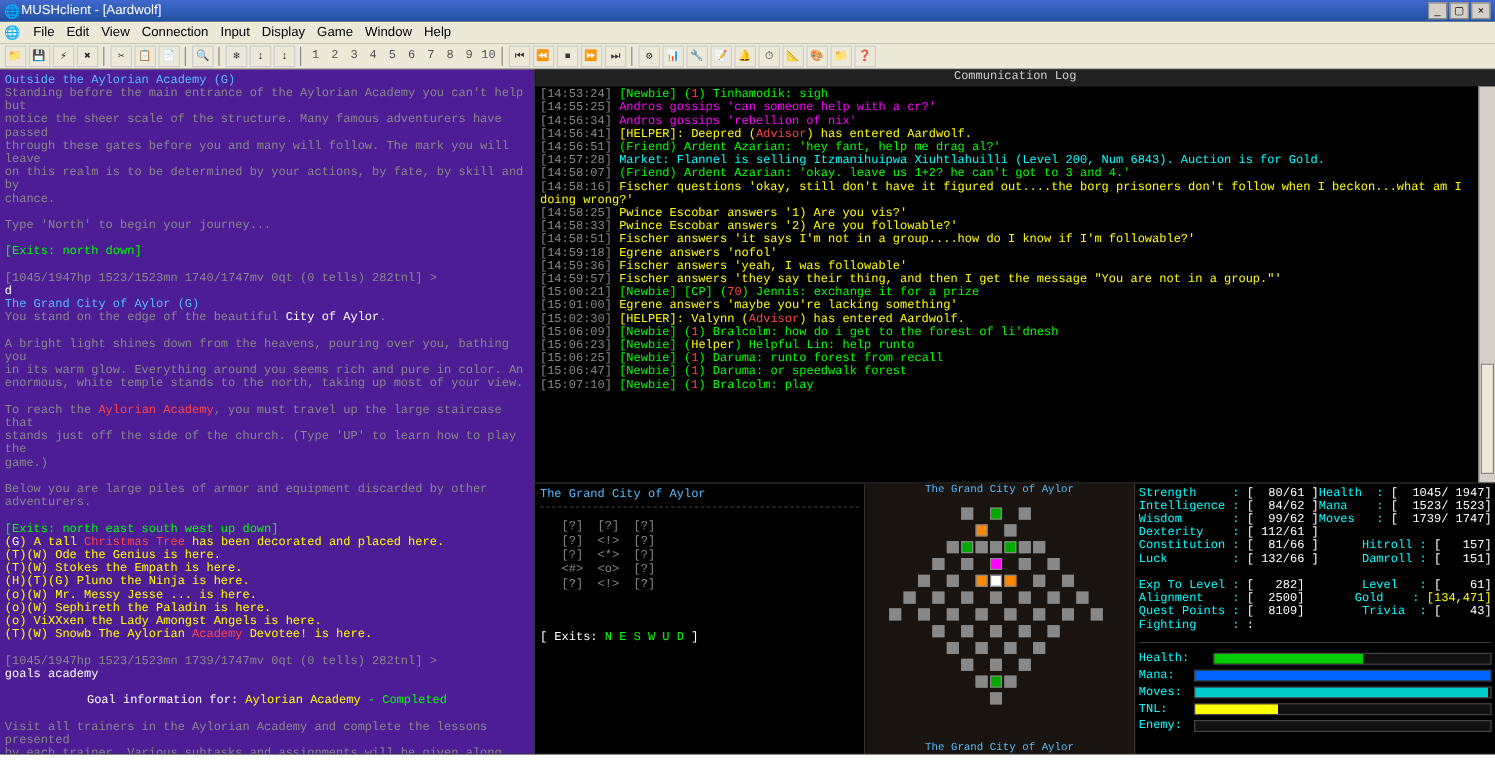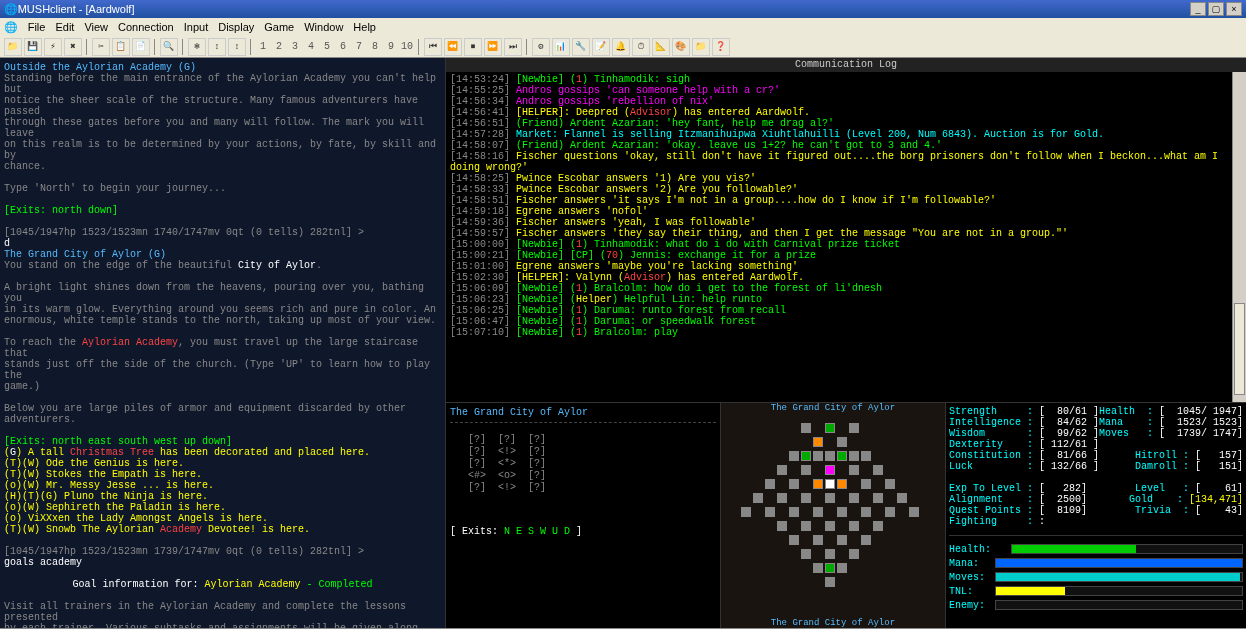--- a/index.html
+++ b/index.html
@@ -8,21 +8,21 @@
 .titlebar .spacer{flex:1}
 .winbtns{display:flex;gap:2px}
 .winbtn{width:16px;height:14px;background:#d4d0c8;border:1px solid #888;font-size:9px;text-align:center;line-height:12px;color:#000}
 .menubar{height:18px;background:#ece9d8;display:flex;align-items:center;padding:0 4px;font-family:Tahoma,sans-serif;font-size:11px;color:#000;gap:10px}
 .menubar span{cursor:default}
 .toolbar{height:22px;background:#ece9d8;border-bottom:1px solid #888;display:flex;align-items:center;padding:0 4px;gap:2px}
 .tbtn{width:18px;height:18px;background:#ece9d8;border:1px solid #ccc;font-size:9px;text-align:center;line-height:16px;color:#333}
 .tsep{width:2px;height:16px;border-left:1px solid #888;margin:0 2px}
 .worldnum{width:14px;height:16px;font-size:10px;text-align:center;line-height:16px;color:#555}
 .main{display:flex;height:570px}
-.left{width:470px;background:#0f172a;padding:4px;line-height:11px;overflow:hidden;border-right:1px solid #333}
+.left{width:470px;background:#4c1d95;padding:4px;line-height:11px;overflow:hidden;border-right:1px solid #333}
 .right{flex:1;display:flex;flex-direction:column}
 .commlog{height:345px;background:#000;border-bottom:1px solid #333;position:relative}
 .commheader{height:14px;background:#222;color:#ccc;text-align:center;font-size:10px;line-height:14px}
 .commbody{padding:2px 4px;line-height:11px;overflow:hidden}
 .bottom{flex:1;display:flex}
 .maparea{width:275px;background:#000;border-right:1px solid #333;padding:4px;line-height:12px}
 .minimap{width:225px;background:#1a1410;border-right:1px solid #333;position:relative}
 .minimap-title{position:absolute;top:0;width:100%;text-align:center;color:#5bf;font-size:9px}
 .minimap-bottom{position:absolute;bottom:0;width:100%;text-align:center;color:#5bf;font-size:9px}
 .mapgrid{position:absolute;top:20px;left:20px}
@@ -137,22 +137,22 @@
   <div class="gy">stands just off the side of the church.  (Type 'UP' to learn how to play the</div>
   <div class="gy">game.)</div>
   <br>
   <div class="gy">Below you are large piles of armor and equipment discarded by other</div>
   <div class="gy">adventurers.</div>
   <br>
   <div class="gr">[Exits: north east south west up down]</div>
   <div><span class="ye">     (</span><span class="wh">G</span><span class="ye">) A tall </span><span class="rd">Christmas Tree</span><span class="ye"> has been decorated and placed here.</span></div>
   <div class="ye">(T)(W) Ode the Genius is here.</div>
   <div class="ye">(T)(W) Stokes the Empath is here.</div>
+  <div class="ye">(H)(T)(G) Pluno the Ninja is here.</div>
   <div class="ye">(o)(W) Mr. Messy Jesse ... is here.</div>
-  <div class="ye">(H)(T)(G) Pluno the Ninja is here.</div>
   <div class="ye">(o)(W) Sephireth the Paladin is here.</div>
   <div class="ye">(o) ViXXxen the Lady Amongst Angels is here.</div>
   <div><span class="ye">(T)(W) Snowb The Aylorian </span><span class="rd">Academy</span><span class="ye"> Devotee! is here.</span></div>
   <br>
   <div class="gy">[1045/1947hp 1523/1523mn 1739/1747mv 0qt (0 tells) 282tnl] &gt;</div>
   <div class="wh">goals academy</div>
   <br>
   <div style="text-align:center"><span class="wh">Goal information for: </span><span class="ye">Aylorian Academy</span><span class="gr"> - Completed</span></div>
   <br>
   <div class="gy">Visit all trainers in the Aylorian Academy and complete the lessons presented</div>
@@ -180,21 +180,20 @@
           <div><span class="gy">[14:56:51] </span><span class="gr">(Friend) Ardent Azarian: 'hey fant, help me drag al?'</span></div>
           <div><span class="gy">[14:57:28] </span><span class="cy">Market: Flannel is selling Itzmanihuipwa Xiuhtlahuilli (Level 200, Num 6843). Auction is for Gold.</span></div>
           <div><span class="gy">[14:58:07] </span><span class="gr">(Friend) Ardent Azarian: 'okay. leave us 1+2? he can't got to 3 and 4.'</span></div>
           <div><span class="gy">[14:58:16] </span><span class="ye">Fischer questions 'okay, still don't have it figured out....the borg prisoners don't follow when I beckon...what am I doing wrong?'</span></div>
           <div><span class="gy">[14:58:25] </span><span class="ye">Pwince Escobar answers '1) Are you vis?'</span></div>
           <div><span class="gy">[14:58:33] </span><span class="ye">Pwince Escobar answers '2) Are you followable?'</span></div>
           <div><span class="gy">[14:58:51] </span><span class="ye">Fischer answers 'it says I'm not in a group....how do I know if I'm followable?'</span></div>
           <div><span class="gy">[14:59:18] </span><span class="ye">Egrene answers 'nofol'</span></div>
           <div><span class="gy">[14:59:36] </span><span class="ye">Fischer answers 'yeah, I was followable'</span></div>
           <div><span class="gy">[14:59:57] </span><span class="ye">Fischer answers 'they say their thing, and then I get the message "You are not in a group."'</span></div>
-          <div><span class="gy">[15:00:00] </span><span class="gr">[</span><span class="gr">Newbie</span><span class="gr">] (</span><span class="rd">1</span><span class="gr">) Tinhamodik: what do i do with Carnival prize ticket</span></div>
           <div><span class="gy">[15:00:21] </span><span class="gr">[</span><span class="gr">Newbie</span><span class="gr">] [CP] (</span><span class="rd">70</span><span class="gr">) Jennis: exchange it for a prize</span></div>
           <div><span class="gy">[15:01:00] </span><span class="ye">Egrene answers 'maybe you're lacking something'</span></div>
           <div><span class="gy">[15:02:30] </span><span class="ye">[HELPER]: Valynn (</span><span class="rd">Advisor</span><span class="ye">) has entered Aardwolf.</span></div>
           <div><span class="gy">[15:06:09] </span><span class="gr">[</span><span class="gr">Newbie</span><span class="gr">] (</span><span class="rd">1</span><span class="gr">) Bralcolm: how do i get to the forest of li'dnesh</span></div>
           <div><span class="gy">[15:06:23] </span><span class="gr">[</span><span class="gr">Newbie</span><span class="gr">] (</span><span class="ye">Helper</span><span class="gr">) Helpful Lin: help runto</span></div>
           <div><span class="gy">[15:06:25] </span><span class="gr">[</span><span class="gr">Newbie</span><span class="gr">] (</span><span class="rd">1</span><span class="gr">) Daruma: runto forest from recall</span></div>
           <div><span class="gy">[15:06:47] </span><span class="gr">[</span><span class="gr">Newbie</span><span class="gr">] (</span><span class="rd">1</span><span class="gr">) Daruma: or speedwalk forest</span></div>
           <div><span class="gy">[15:07:10] </span><span class="gr">[</span><span class="gr">Newbie</span><span class="gr">] (</span><span class="rd">1</span><span class="gr">) Bralcolm: play</span></div>
         </div>
    <div class="scroll">

